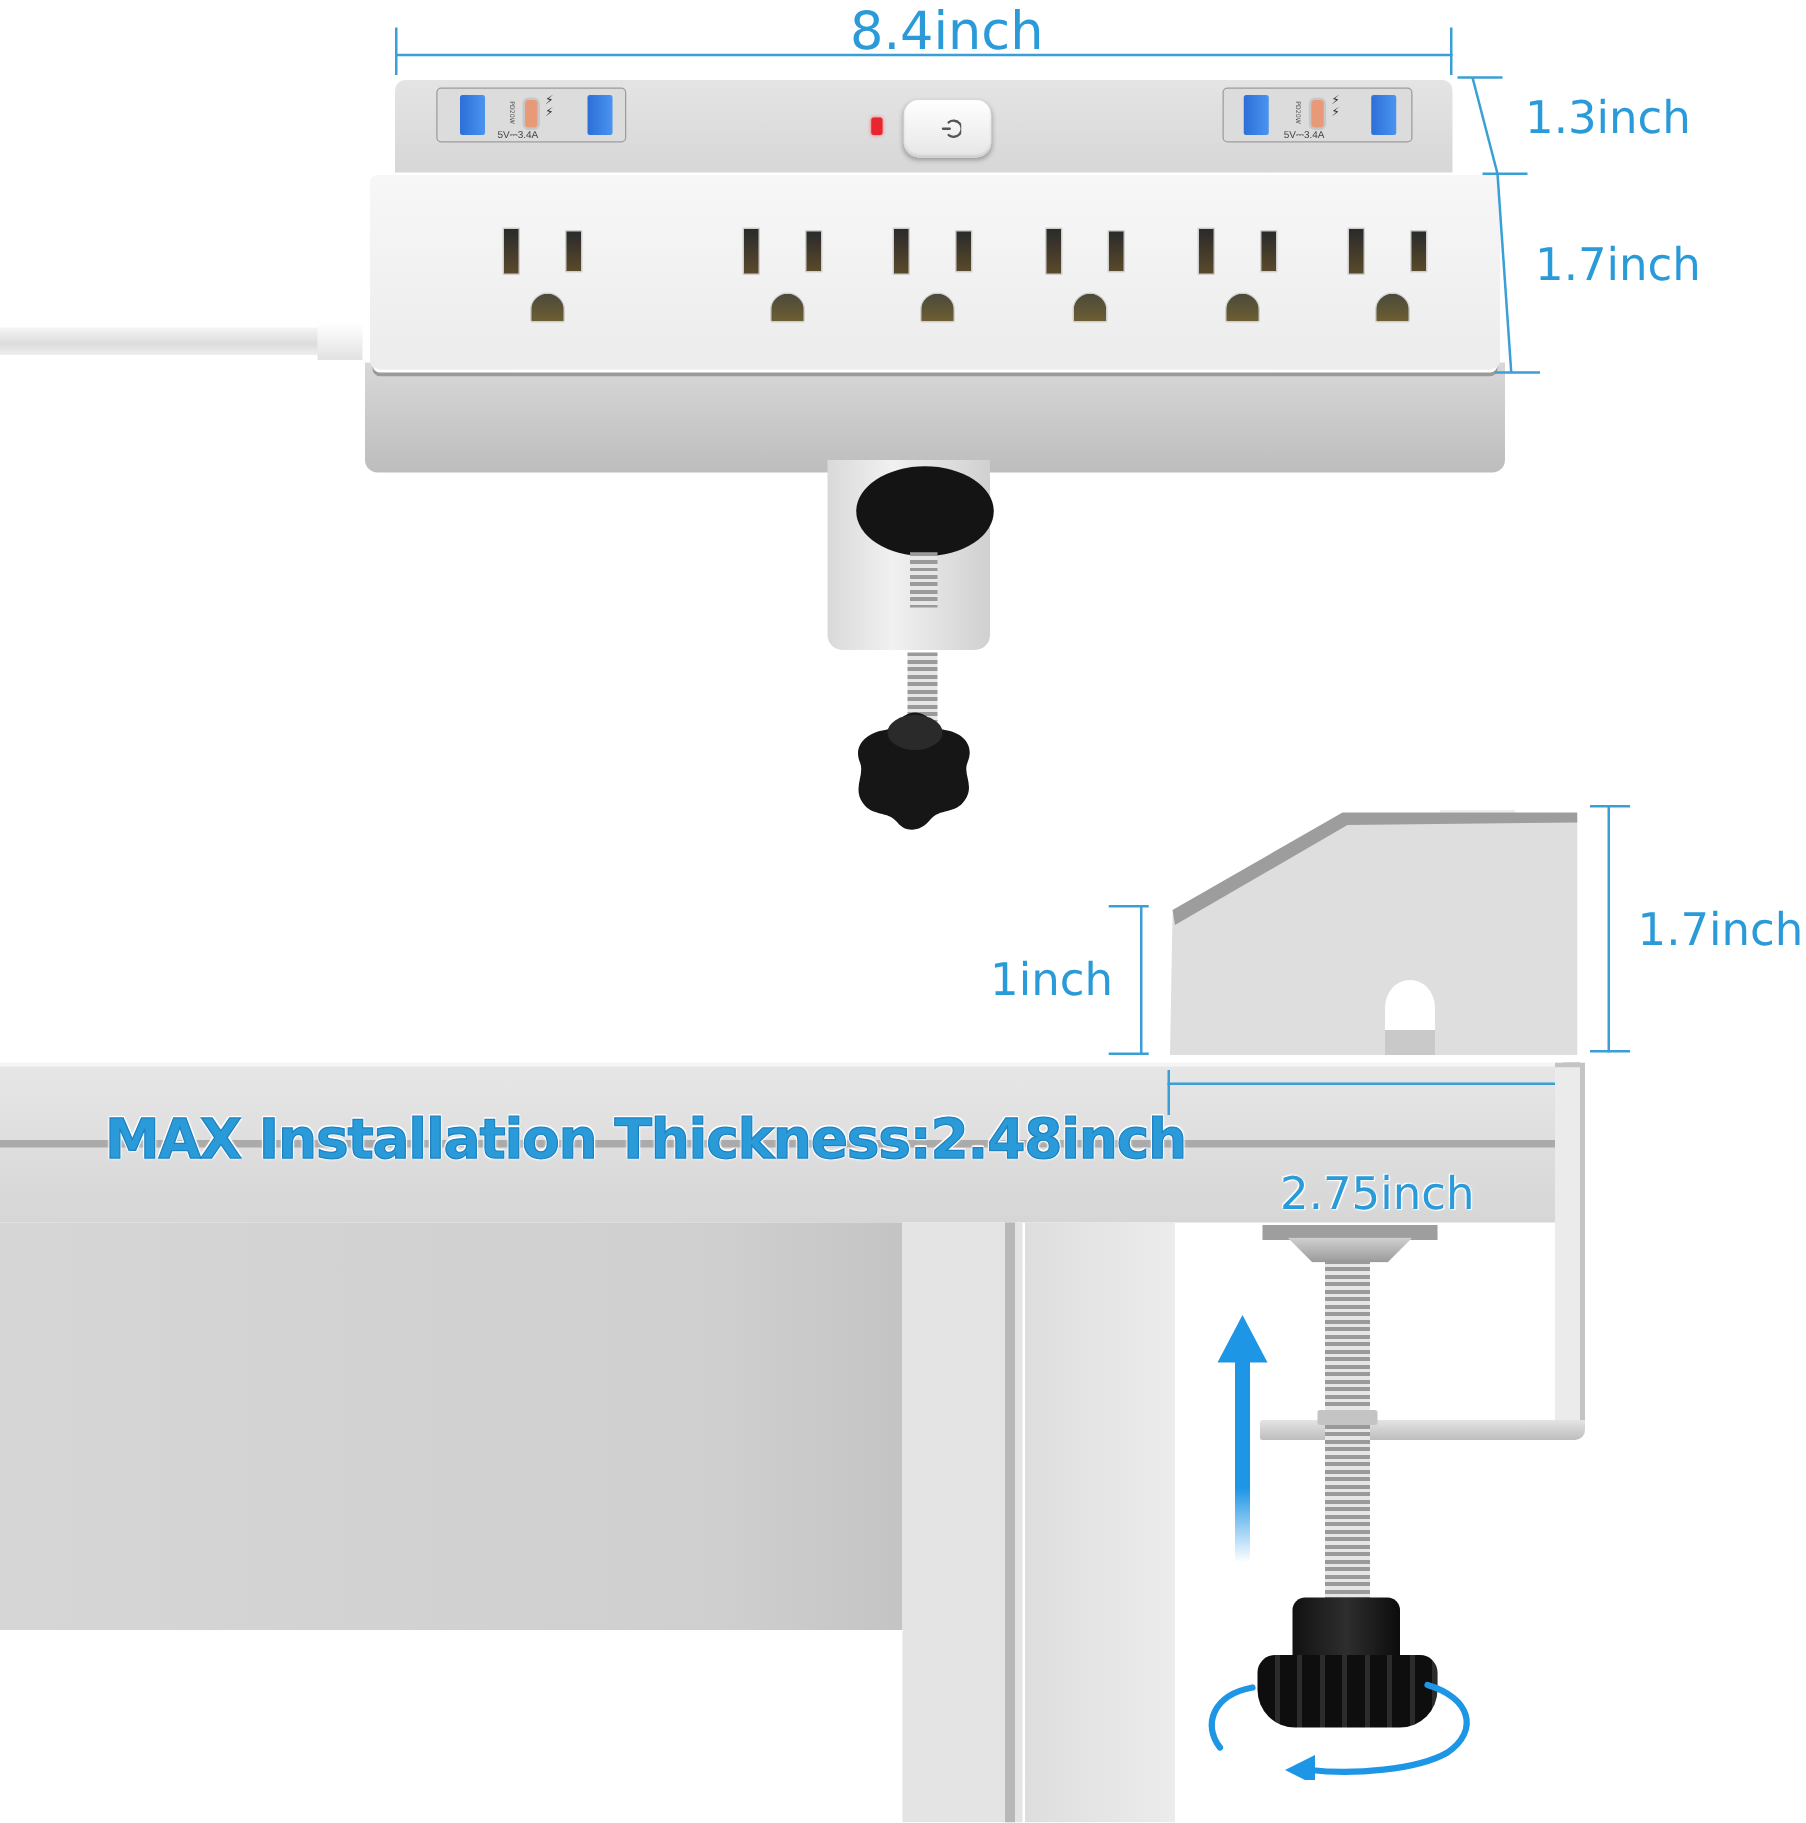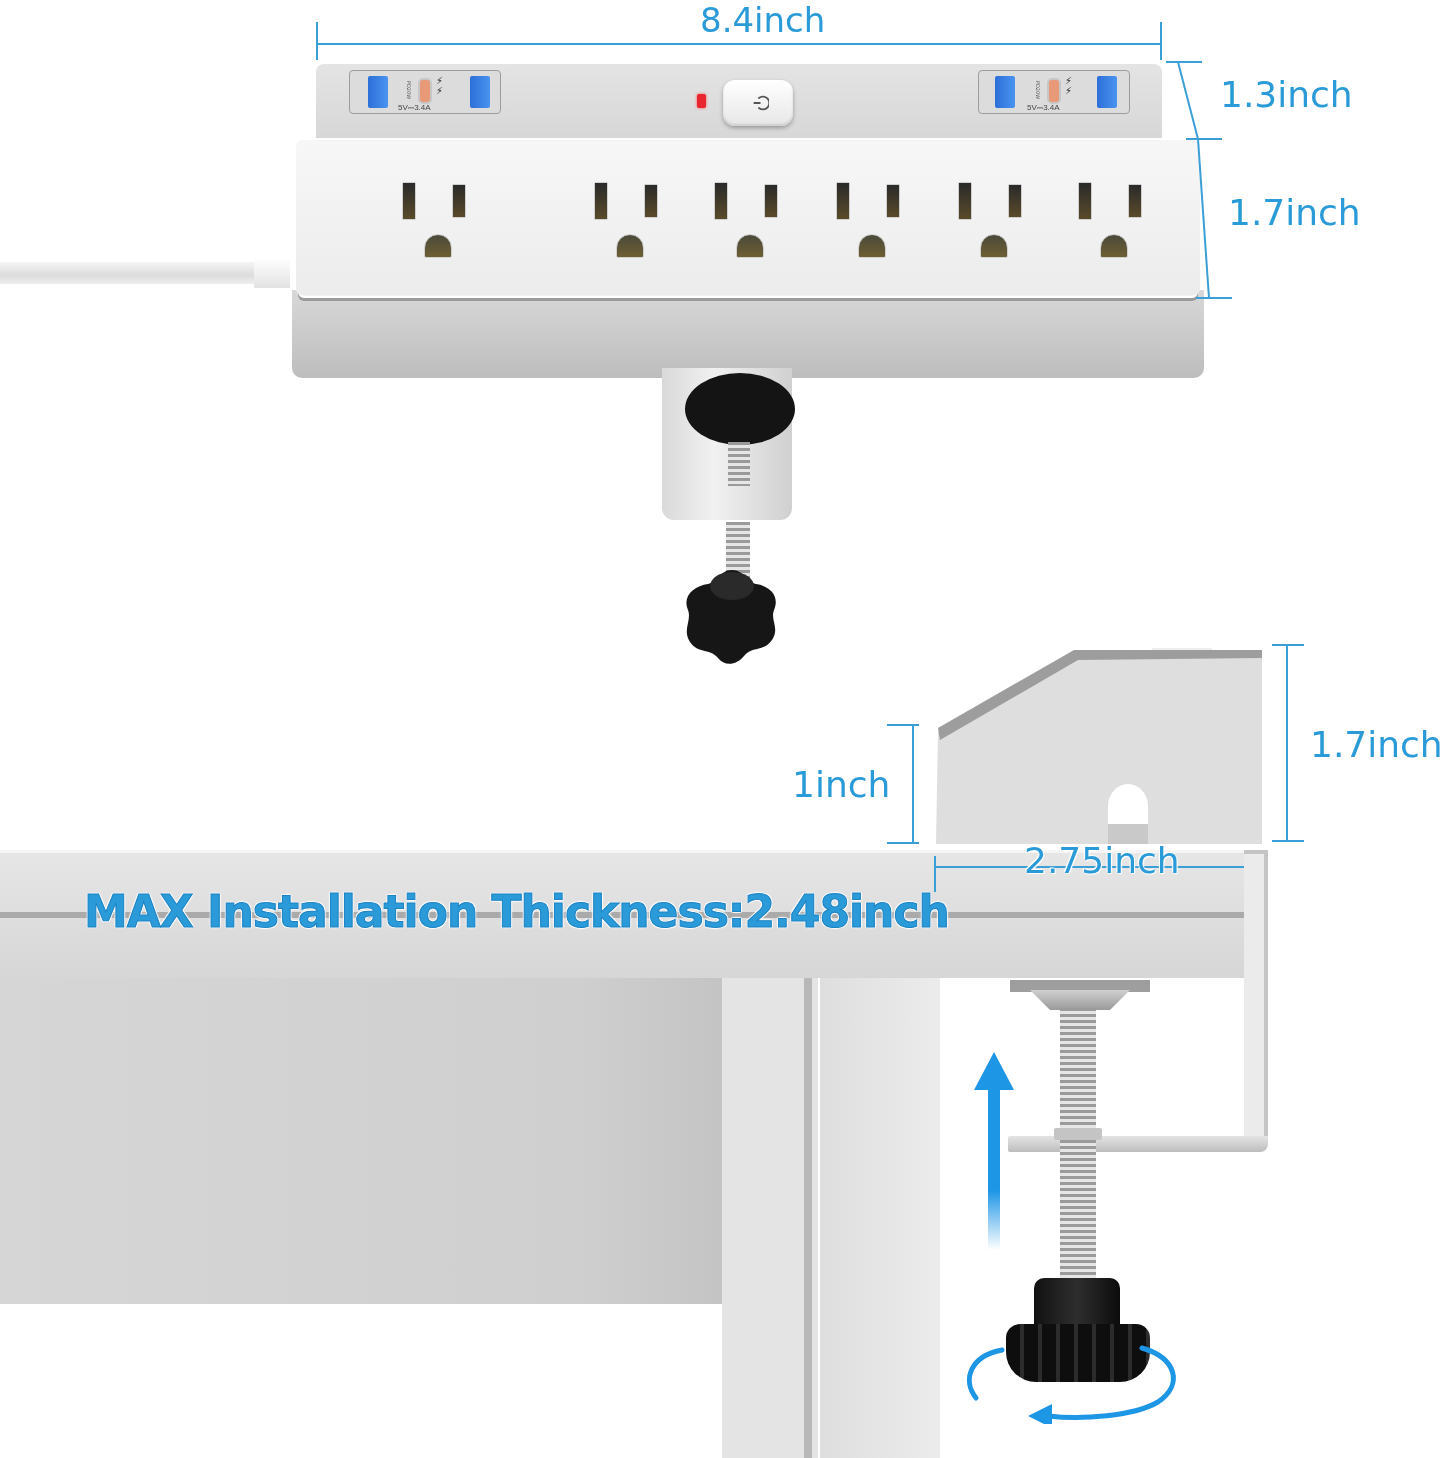--- a/index.html
+++ b/index.html
@@ -68,21 +68,21 @@
 
   .arrow-up { left: 972px; top: 1050px; width: 44px; height: 200px; }
   .rotate-arrow { left: 962px; top: 1340px; width: 222px; height: 84px; }
 </style>
 </head>
 <body>
 
 <div class="abs dim-line" style="left:316px;top:43px;width:846px;height:2px;"></div>
 <div class="abs dim-line" style="left:316px;top:22px;width:2px;height:38px;"></div>
 <div class="abs dim-line" style="left:1160px;top:22px;width:2px;height:38px;"></div>
-<div class="abs dim-text" style="left:700px;top:0px;font-size:34px;">8.4inch</div>
+<div class="abs dim-text" style="left:680px;top:0px;font-size:42px;">8.4inch</div>
 
 <div class="abs cord"></div>
 <div class="abs cord-boot"></div>
 
 <div class="abs strip-body"></div>
 <div class="abs strip-top"></div>
 <div class="abs strip-face"></div>
 <div class="abs strip-face-inner"></div>
 
 <div class="abs usb-panel" style="left:349px;top:70px;">
@@ -182,21 +182,21 @@
 <div class="abs desk-groove"></div>
 <div class="abs desk-edge"></div>
 <div class="abs desk-back"></div>
 <div class="abs desk-leg"></div>
 <div class="abs desk-leg-line"></div>
 <div class="abs desk-leg2"></div>
 
 <div class="abs dim-line" style="left:934px;top:866px;width:328px;height:2px;"></div>
 <div class="abs dim-line" style="left:934px;top:856px;width:2px;height:36px;"></div>
 <div class="abs dim-line" style="left:1260px;top:856px;width:2px;height:36px;"></div>
-<div class="abs dim-text" style="left:1024px;top:840px;font-size:36px;text-shadow:0 0 3px #fff,1px 1px 0 #fff,-1px -1px 0 #fff;">2.75inch</div>
+<div class="abs dim-text" style="left:1024px;top:935px;font-size:36px;text-shadow:0 0 3px #fff,1px 1px 0 #fff,-1px -1px 0 #fff;">2.75inch</div>
 
 <div class="abs dim-text max-label">MAX Installation Thickness:2.48inch</div>
 
 <div class="abs c-clamp-vert"></div>
 <div class="abs c-clamp-arm"></div>
 <div class="abs screw-plate"></div>
 <div class="abs screw-cone"></div>
 <div class="abs screw screw2"></div>
 <div class="abs nut"></div>
 <div class="abs knob2-top"></div>

